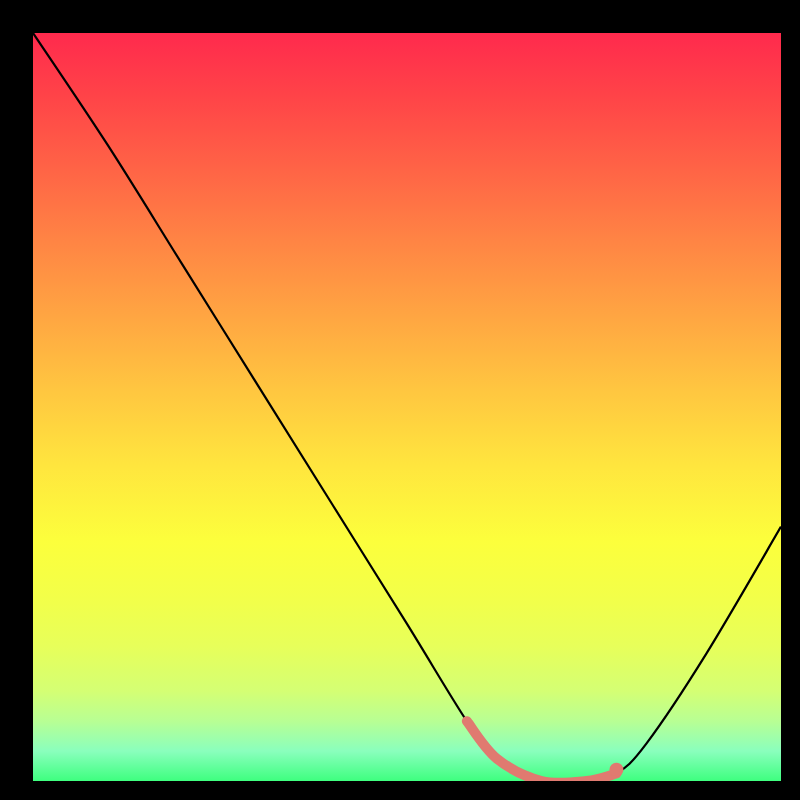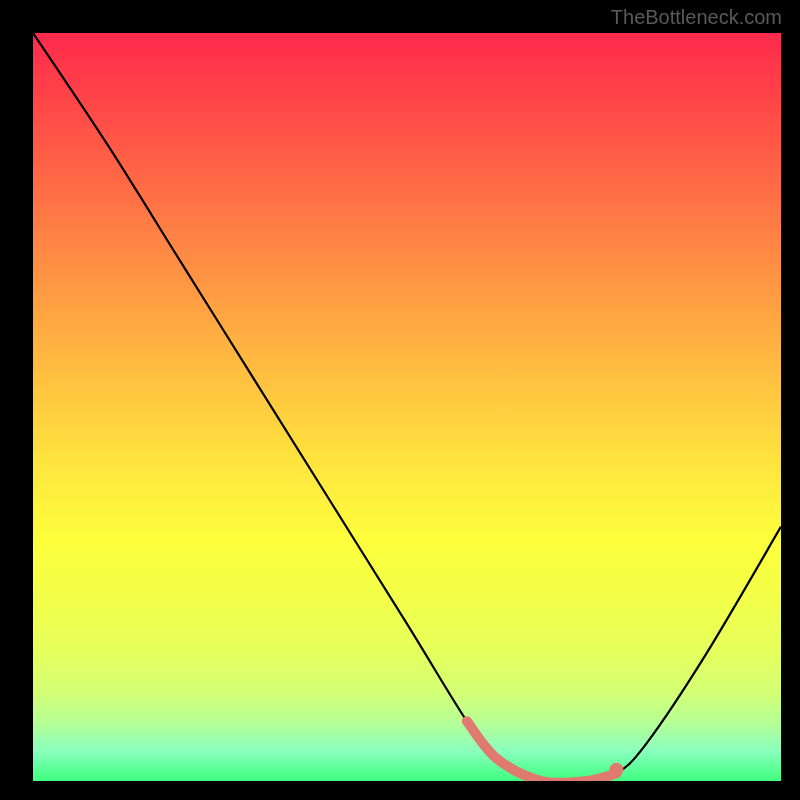--- a/index.html
+++ b/index.html
@@ -57,21 +57,20 @@
     position: absolute;
     inset: 0;
     width: 100%;
     height: 100%;
   }
 </style>
 </head>
 <body>
 
 <div class="container">
-  <div class="watermark">TheBottleneck.com</div>
   <div class="plot">
     <div class="gradient-bg"></div>
     <svg class="curve" viewBox="0 0 748 748" preserveAspectRatio="none">
       <path d="M 0 0 C 12.466666666666667 18.700000000000006, 49.86666666666666 73.55333333333337, 74.8 112.20000000000005 C 99.73333333333333 150.84666666666672, 124.66666666666666 191.98666666666668, 149.6 231.88 C 174.53333333333333 271.7733333333333, 199.46666666666667 311.6666666666667, 224.4 351.56 C 249.33333333333334 391.4533333333333, 274.26666666666665 431.3466666666667, 299.2 471.24 C 324.1333333333333 511.1333333333333, 351.56 554.7666666666668, 374 590.9200000000001 C 396.44 627.0733333333334, 418.88 665.72, 433.84 688.16 C 448.79999999999995 710.5999999999999, 451.2933333333333 715.5866666666666, 463.76 725.56 C 476.2266666666667 735.5333333333333, 493.68000000000006 744.26, 508.64000000000004 748 C 523.6 751.74, 541.0533333333333 749.2466666666667, 553.52 748 C 565.9866666666667 746.7533333333333, 573.4666666666667 746.7533333333333, 583.44 740.52 C 593.4133333333334 734.2866666666666, 598.4 730.5466666666666, 613.36 710.6 C 628.32 690.6533333333334, 650.76 656.9933333333333, 673.2 620.84 C 695.6400000000001 584.6866666666667, 735.5333333333333 514.8733333333333, 748 493.67999999999995" id="mainCurve" fill="none" stroke="#000" stroke-width="2.2"></path>
       <path d="M 433.84 688.16 C 438.82666666666665 694.3933333333333, 451.2933333333333 715.5866666666666, 463.76 725.56 C 476.2266666666667 735.5333333333333, 493.68000000000006 744.26, 508.64000000000004 748 C 523.6 751.74, 541.0533333333333 749.2466666666667, 553.52 748 C 565.9866666666667 746.7533333333333, 578.4533333333334 741.7666666666667, 583.44 740.52" id="highlightSeg" fill="none" stroke="#e07a70" stroke-width="10" stroke-linecap="round"></path>
       <circle id="highlightDot" r="7" fill="#e07a70" cx="583.44" cy="736.78"></circle>
     </svg>
   </div>
 </div>
 

